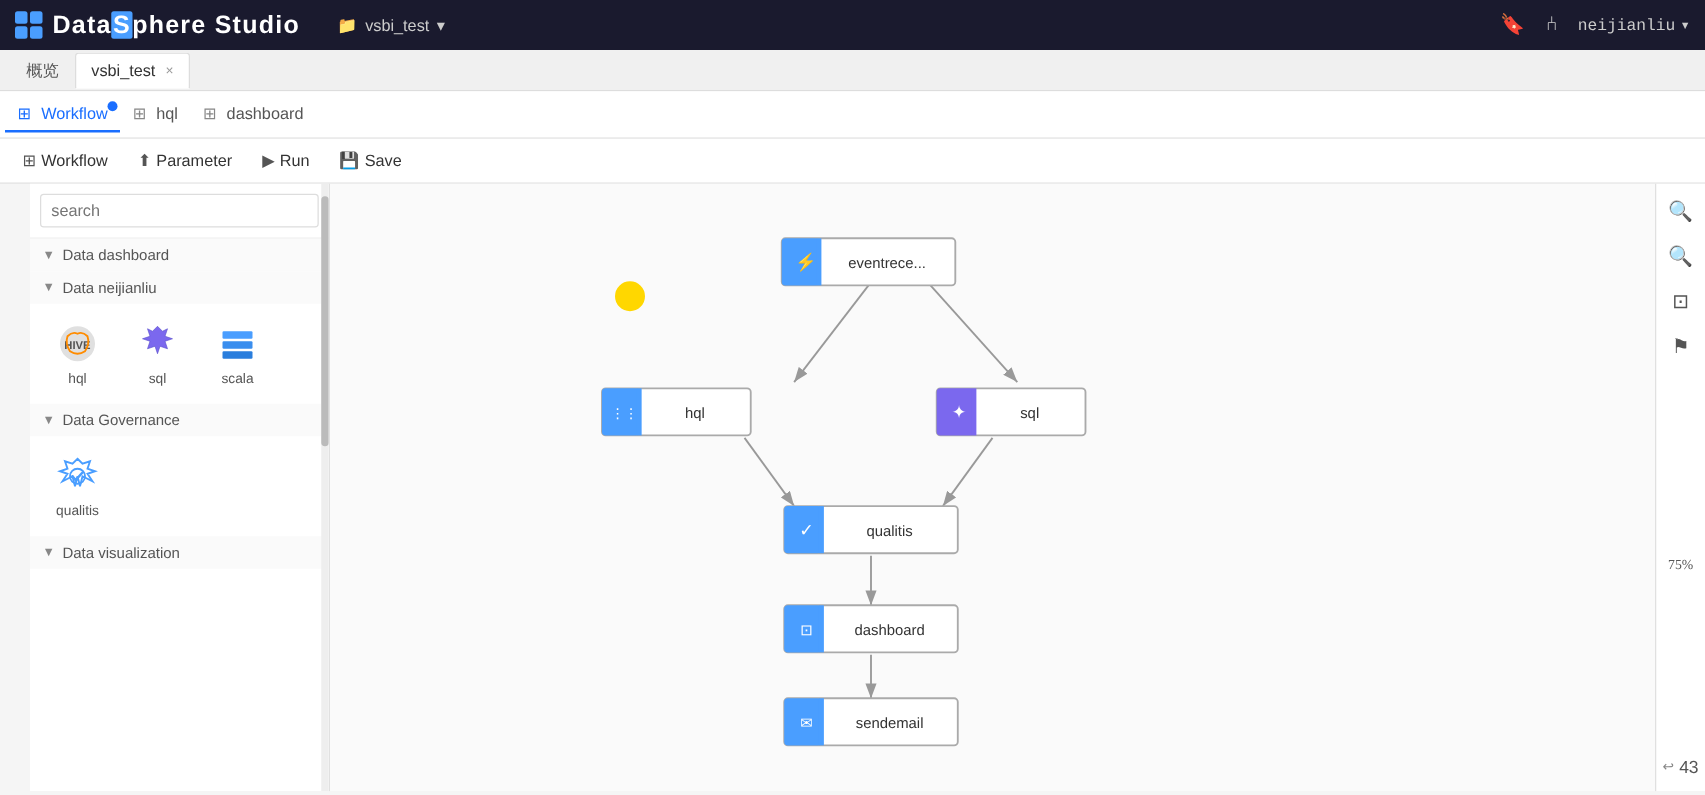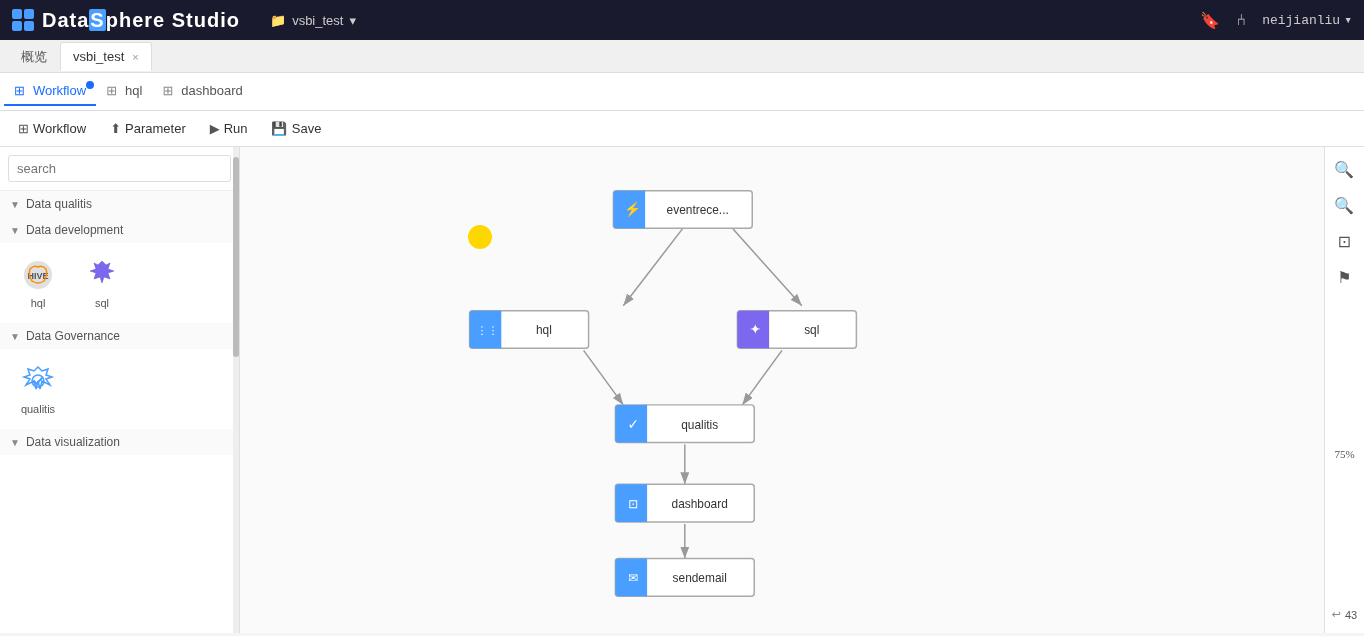--- a/index.html
+++ b/index.html
@@ -141,20 +141,21 @@
       cursor: pointer;
       font-size: 13px;
       color: #333;
       border-radius: 3px;
     }
 
     
     .main-layout {
       display: flex;
       height: calc(636px - 40px - 36px - 38px - 36px);
+      margin-left: 24px;
     }
 
     
     .sidebar {
       width: 240px;
       background: white;
       border-right: 1px solid #e0e0e0;
       overflow-y: auto;
       position: relative;
       flex-shrink: 0;
@@ -385,46 +386,56 @@
 
 <div class="main-layout">
 
   <div class="sidebar">
     <div class="sidebar-search">
       <input type="text" placeholder="search" style="">
     </div>
 
     <div class="sidebar-section-title">
       <span class="arrow">▼</span>
-      <span>Data qualitis</span>
+      <span>Data dashboard</span>
     </div>
 
     <div class="sidebar-section-title">
       <span class="arrow">▼</span>
-      <span>Data development</span>
+      <span>Data neijianliu</span>
     </div>
     <div class="sidebar-items">
       <div class="sidebar-item">
         <div class="item-icon">
           <svg width="36" height="36" viewBox="0 0 36 36">
             <circle cx="18" cy="18" r="14" fill="#e0e0e0"></circle>
             <text x="18" y="22" text-anchor="middle" font-size="9" font-weight="bold" fill="#555">HIVE</text>
             <path d="M10 12 Q14 8 18 10 Q22 8 26 12 Q28 18 24 24 Q18 28 12 24 Q8 18 10 12Z" fill="none" stroke="#ff8c00" stroke-width="1.5"></path>
           </svg>
         </div>
         <span class="item-label">hql</span>
       </div>
       <div class="sidebar-item">
         <div class="item-icon">
           <svg width="36" height="36" viewBox="0 0 36 36">
             <path d="M18 4 L22 8 L26 6 L24 12 L30 14 L24 16 L26 22 L20 20 L18 26 L16 20 L10 22 L12 16 L6 14 L12 12 L10 6 L14 8 Z" fill="#7b68ee" stroke="#5a4fcc" stroke-width="0.5"></path>
           </svg>
         </div>
         <span class="item-label">sql</span>
       </div>
+      <div class="sidebar-item">
+        <div class="item-icon">
+          <svg width="36" height="36" viewBox="0 0 36 36">
+            <rect x="6" y="8" width="24" height="6" rx="1" fill="#4a9eff"></rect>
+            <rect x="6" y="16" width="24" height="6" rx="1" fill="#3a8eee"></rect>
+            <rect x="6" y="24" width="24" height="6" rx="1" fill="#2a7edd"></rect>
+          </svg>
+        </div>
+        <span class="item-label">scala</span>
+      </div>
     </div>
 
     <div class="sidebar-section-title">
       <span class="arrow">▼</span>
       <span>Data Governance</span>
     </div>
     <div class="sidebar-items">
       <div class="sidebar-item">
         <div class="item-icon">
           <svg width="36" height="36" viewBox="0 0 36 36">
@@ -532,16 +543,16 @@
     </button>
     <button class="right-panel-btn">
       <span>⊡</span>
     </button>
     <button class="right-panel-btn">
       <span>⚑</span>
     </button>
     <div class="zoom-level" style="margin-top:auto; font-size:11px; color:#555; padding-top:8px;font-family:Liberation Serif, serif;">75%</div>
     <div style="margin-top:auto; display:flex; align-items:center; gap:4px; padding-bottom:4px;">
       <span style="font-size:11px; color:#888;">↩</span>
-      <span style="font-size:11px; color:#555;">43</span>
+      <span style="font-size:14px; color:#555;">43</span>
     </div>
   </div>
 </div>
 
 </body></html>

